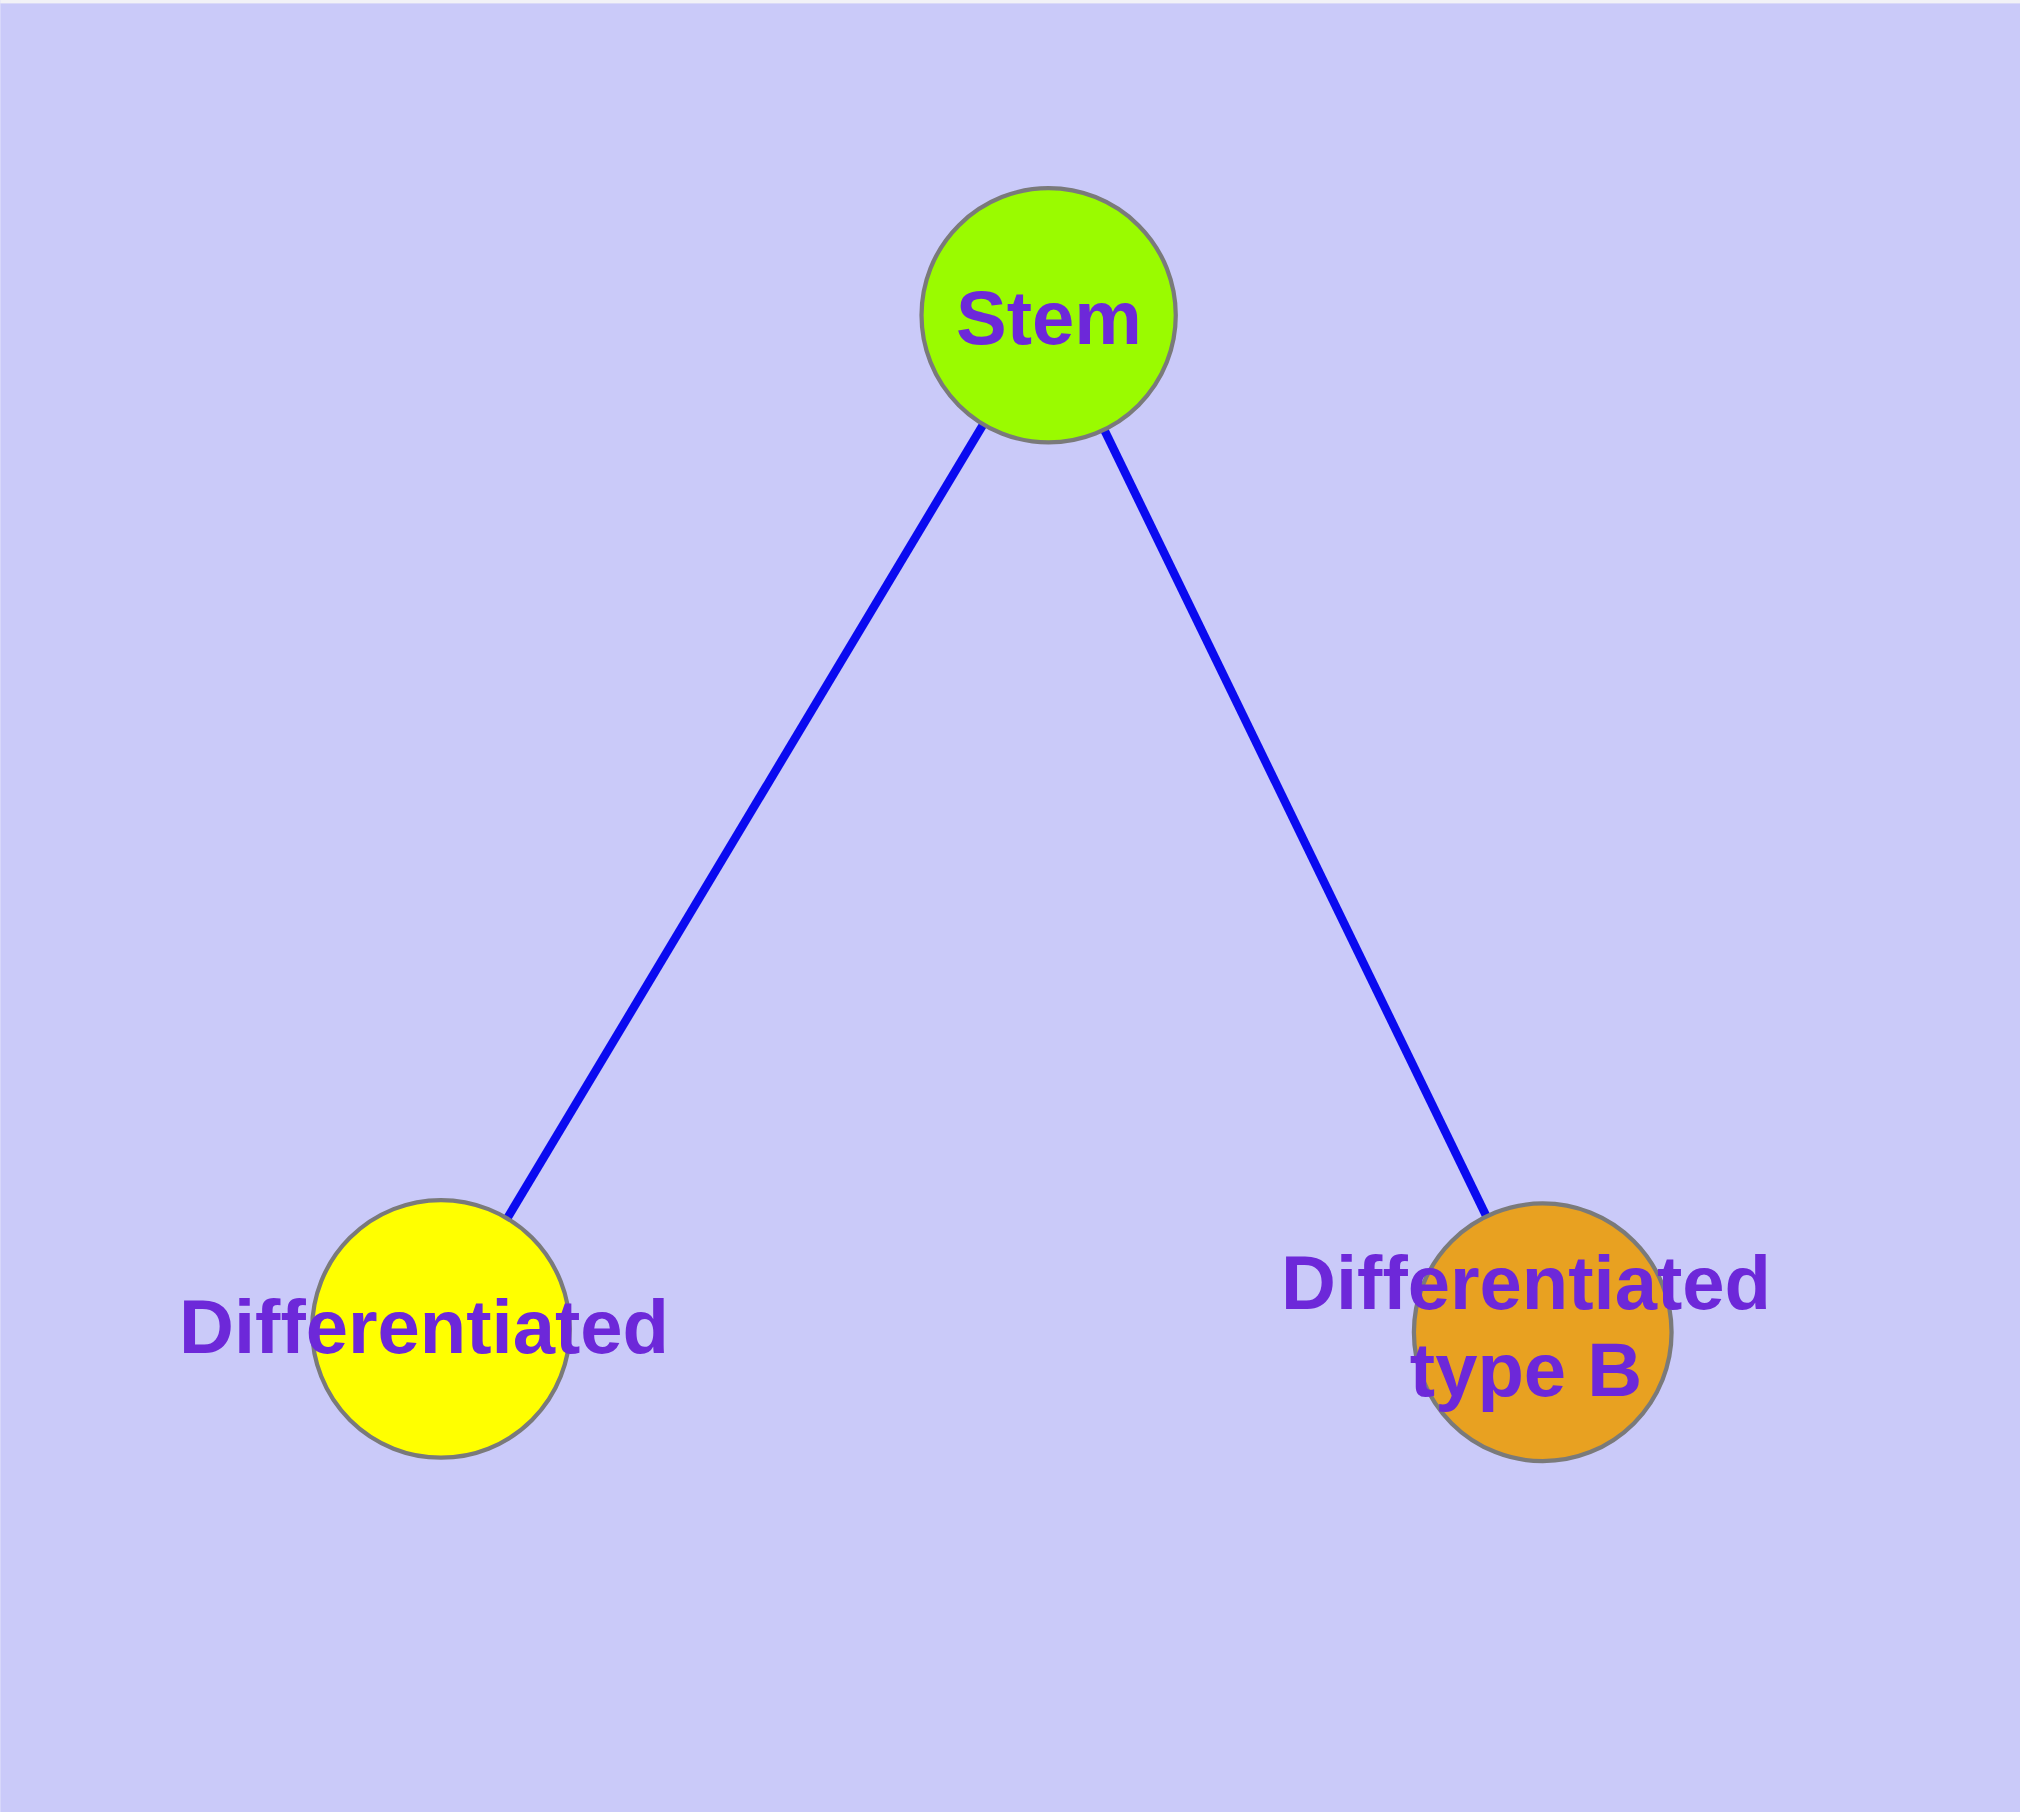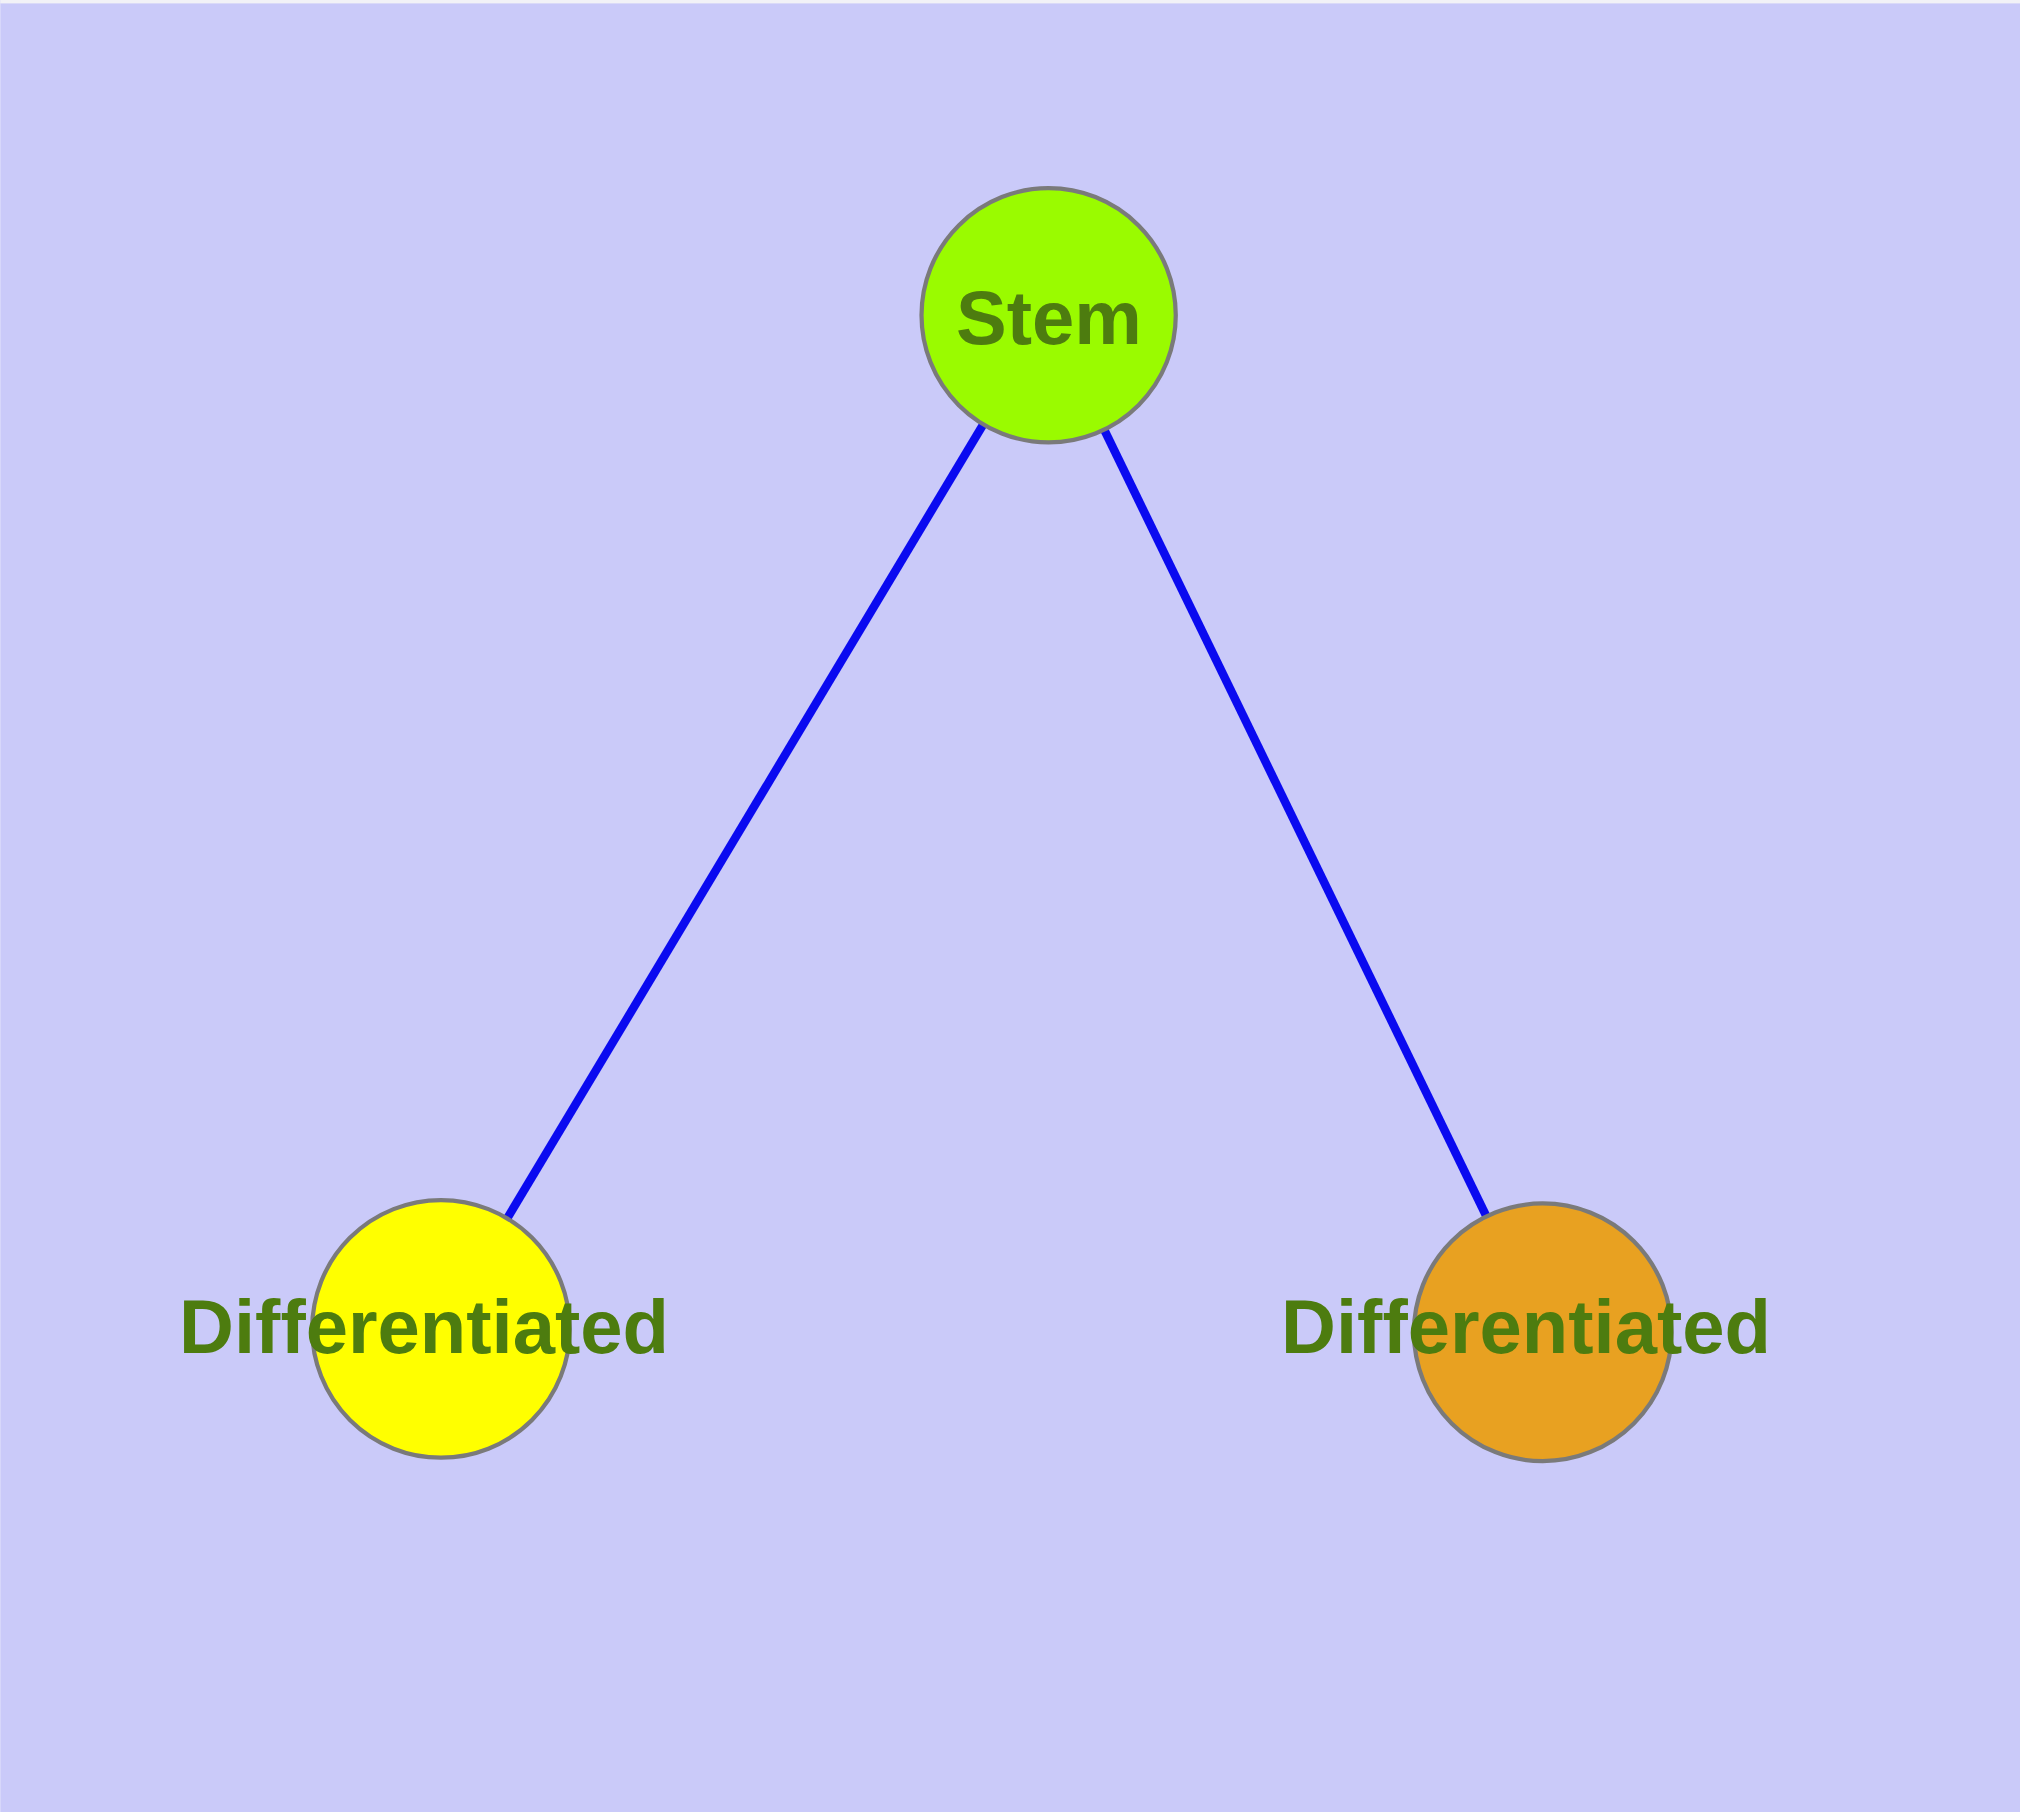--- a/index.html
+++ b/index.html
@@ -26,21 +26,21 @@
     stroke-linecap: butt;
   }
   .node {
     stroke: #7A7A7A;   
     stroke-width: 5px;
   }
   .node-label {
     position: absolute;
     transform: translate(-50%, -50%);
     text-align: center;
-    color: #4d7c0f;
+    color: #6d28d9;
     font-size: 76px;
     font-weight: bold;
     line-height: 87px;
     white-space: nowrap;
     pointer-events: none;
   }
   .label-line { display: block; }
 </style>
 </head>
 <body>
@@ -68,16 +68,17 @@
   <div class="node-label" style="left:1049px; top:317px;">
     <span class="label-line">Stem</span>
   </div>
 
   <div class="node-label" style="left:424px; top:1326px;">
     <span class="label-line">Differentiated</span>
   </div>
 
   <div class="node-label" style="left:1526px; top:1326px;">
     <span class="label-line">Differentiated</span>
+    <span class="label-line">type B</span>
   </div>
 
 </div>
 
 
 </body></html>

